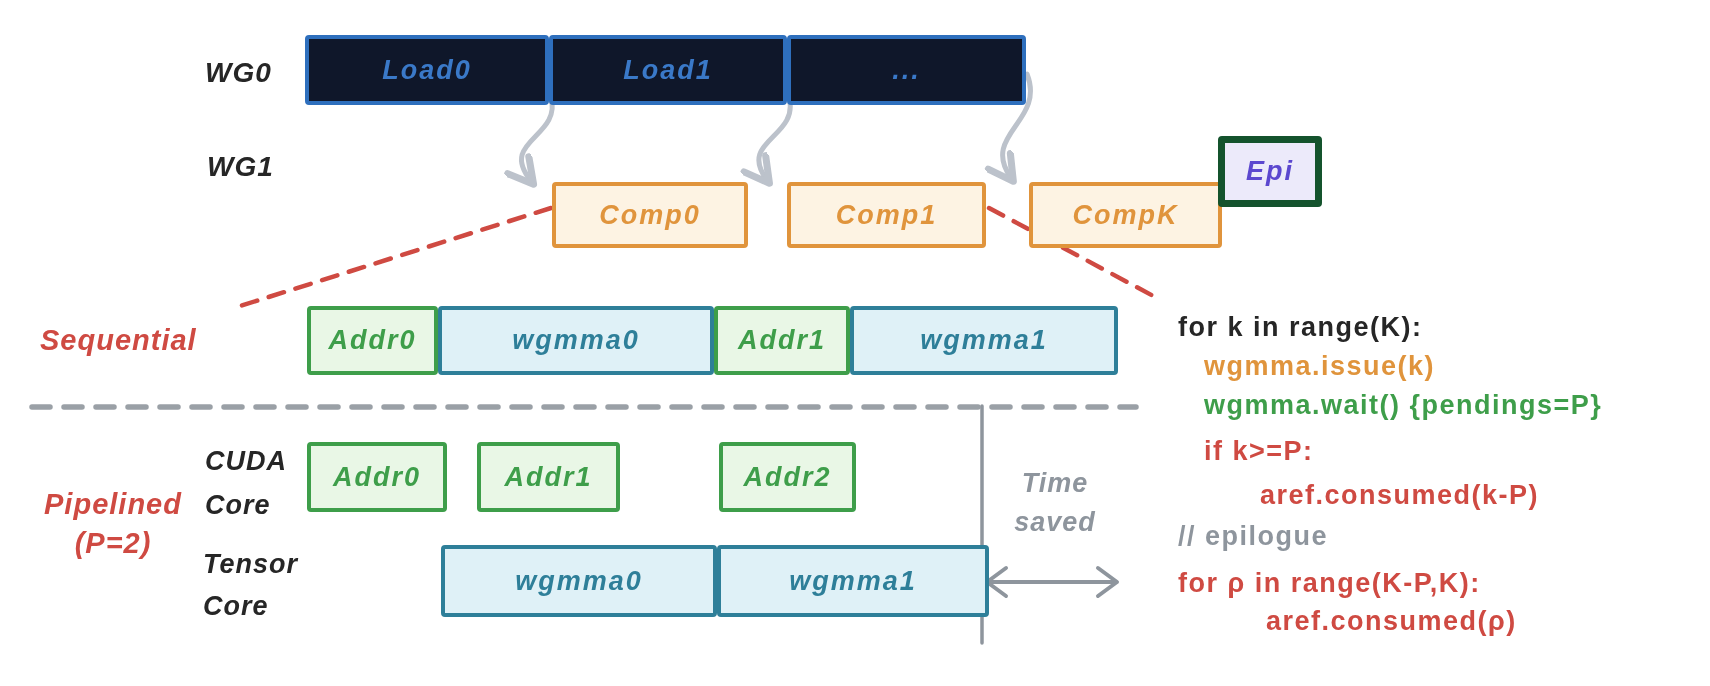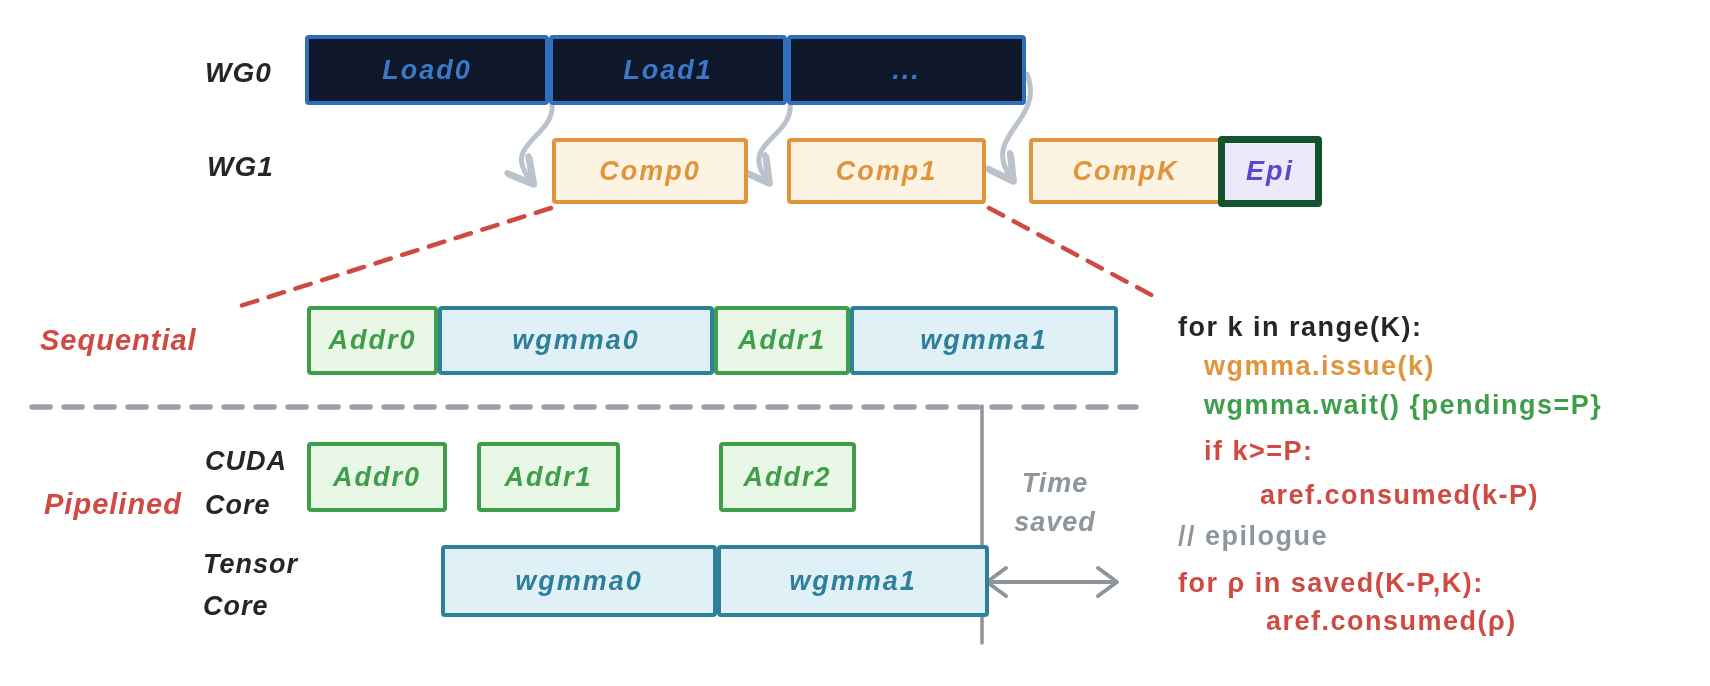--- a/index.html
+++ b/index.html
@@ -7,21 +7,21 @@
     position:relative; width:1710px; height:686px; background:#ffffff;
     font-family:"Liberation Sans", sans-serif; overflow:hidden;
   }
   .overlay { position:absolute; left:0; top:0; width:1710px; height:686px; pointer-events:none; }
   .box {
     position:absolute; box-sizing:border-box; display:flex; align-items:center; justify-content:center;
     border-radius:4px; font-weight:700; font-style:italic; letter-spacing:2px; font-size:27px;
     white-space:nowrap;
   }
   .box.blue   { background:#0f172a; border:4px solid #2e6fbd; color:#3a79c8; }
-  .box.orange { background:#fdf3e3; border:4px solid #e0943c; color:#e0943c; }
+  .box.orange { background:#fdf3e3; border:4px solid #e0943c; color:#e0943c;margin-top:44px; }
   .box.purple { background:#eceafa; border:7px solid #14532d; color:#5b47cf; }
   .box.green  { background:#e9f7e6; border:4px solid #3e9e4a; color:#3e9e4a; }
   .box.teal   { background:#dff1f7; border:4px solid #2e7f99; color:#2e7f99; }
   .row-label {
     position:absolute; font-weight:700; font-style:italic; color:#262626;
     font-size:28px; letter-spacing:1px; white-space:nowrap;text-align:center;
   }
   .red-label  { color:#cf4a42; }
   .gray-label { color:#8e959d; }
   .center-label { text-align:center; }
@@ -72,20 +72,21 @@
   <div class="box orange" style="left:1029px; top:138px; width:193px; height:66px;">CompK</div>
   <div class="box purple" style="left:1218px; top:136px; width:104px; height:71px;">Epi</div>
 
   <div class="row-label red-label" style="left:40px; top:324px; font-size:29px;">Sequential</div>
   <div class="box green" style="left:307px; top:306px; width:131px; height:69px;">Addr0</div>
   <div class="box teal" style="left:438px; top:306px; width:276px; height:69px;">wgmma0</div>
   <div class="box green" style="left:714px; top:306px; width:136px; height:69px;">Addr1</div>
   <div class="box teal" style="left:850px; top:306px; width:268px; height:69px;">wgmma1</div>
 
   <div class="row-label red-label center-label" style="left:28px; top:488px; width:170px; font-size:29px;">Pipelined</div>
+  <div class="row-label red-label center-label" style="left:28px; top:527px; width:170px; font-size:29px;">(P=2)</div>
 
   <div class="row-label" style="left:205px; top:446px; font-size:27px;">CUDA</div>
   <div class="row-label" style="left:205px; top:490px; font-size:27px;">Core</div>
   <div class="row-label" style="left:203px; top:549px; font-size:27px;">Tensor</div>
   <div class="row-label" style="left:203px; top:591px; font-size:27px;">Core</div>
 
   <div class="box green" style="left:307px; top:442px; width:140px; height:70px;">Addr0</div>
   <div class="box green" style="left:477px; top:442px; width:143px; height:70px;">Addr1</div>
   <div class="box green" style="left:719px; top:442px; width:137px; height:70px;">Addr2</div>
 
@@ -94,16 +95,16 @@
 
   <div class="row-label gray-label center-label" style="left:999px; top:468px; width:112px; font-size:27px;">Time</div>
   <div class="row-label gray-label center-label" style="left:999px; top:507px; width:112px; font-size:27px;">saved</div>
 
   <div class="code-line" style="left: 1178px; top: 309px; color: rgb(38, 38, 38); text-align: right;">for k in range(K):</div>
   <div class="code-line" style="left: 1204px; top: 348px; color: rgb(224, 148, 60);">wgmma.issue(k)</div>
   <div class="code-line" style="left: 1204px; top: 387px; color: rgb(62, 158, 74);">wgmma.wait() {pendings=P}</div>
   <div class="code-line" style="left: 1204px; top: 433px; color: rgb(207, 74, 66);">if k&gt;=P:</div>
   <div class="code-line" style="left: 1260px; top: 477px; color: rgb(207, 74, 66);">aref.consumed(k-P)</div>
   <div class="code-line" style="left: 1178px; top: 518px; color: rgb(142, 149, 157);">// epilogue</div>
-  <div class="code-line" style="left: 1178px; top: 565px; color: rgb(207, 74, 66);">for ρ in saved(K-P,K):</div>
+  <div class="code-line" style="left: 1178px; top: 565px; color: rgb(207, 74, 66);">for ρ in range(K-P,K):</div>
   <div class="code-line" style="left: 1266px; top: 603px; color: rgb(207, 74, 66);">aref.consumed(ρ)</div>
 
 </div>
 
 </body></html>

